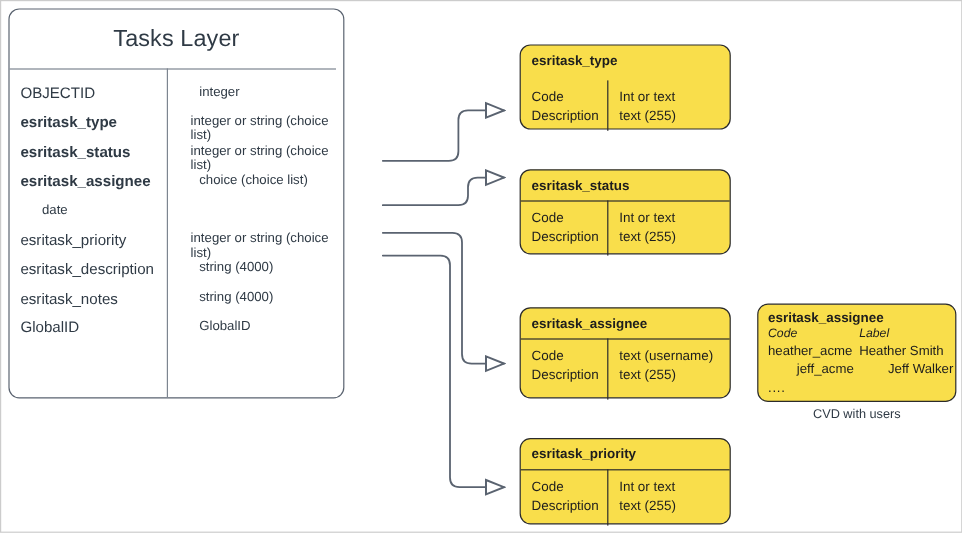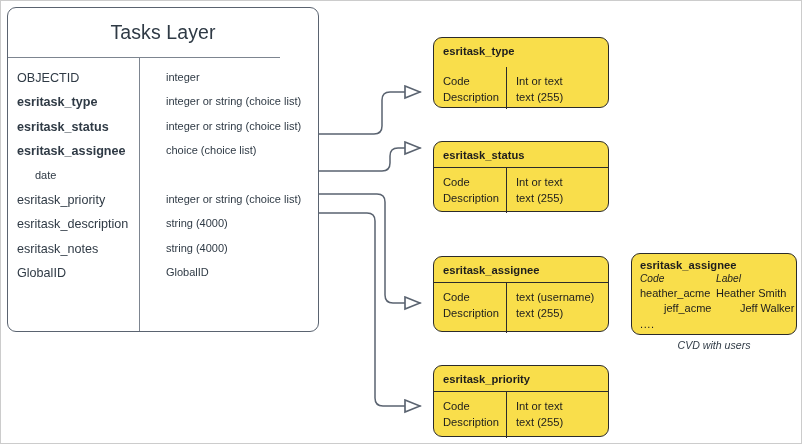--- a/index.html
+++ b/index.html
@@ -3,21 +3,21 @@
 <meta charset="utf-8">
 <style>
   html,body{margin:0;padding:0;background:#ffffff;}
   body{width:802px;height:444px;overflow:hidden;
        font-family:"Liberation Sans","DejaVu Sans",sans-serif;}
 
   #canvas{position:relative;width:800px;height:442px;
           border:1px solid #cccccc;background:#ffffff;overflow:hidden;}
 
   
-  #tasks-layer{position:absolute;left:6px;top:6px;width:312px;height:325px;
+  #tasks-layer{position:absolute;left:6px;top:6px;width:280px;height:325px;
                border:1.4px solid #5a6370;border-radius:9px;background:#ffffff;
                box-sizing:border-box;}
   #tasks-title{position:absolute;left:0;top:0;width:100%;height:49px;
                display:flex;align-items:center;justify-content:center;
                font-size:19.5px;color:#2f3a45;letter-spacing:.1px;}
   #tasks-header-rule{position:absolute;left:0;top:49px;width:272px;height:0;
                      border-top:1.4px solid #7d8590;}
   #tasks-col-rule{position:absolute;left:131px;top:49px;width:0;height:274px;
                   border-left:1.4px solid #7d8590;}
   #tasks-rows{position:absolute;left:0;top:63px;width:100%;}
@@ -46,21 +46,21 @@
            box-sizing:border-box;}
   #cvd-title{position:absolute;left:8px;top:5px;font-size:11.2px;
              font-weight:bold;color:#1d1d1d;}
   .cvd-row{position:absolute;left:8px;display:flex;width:152px;}
   .cvd-c{width:76px;font-size:11px;color:#1d1d1d;}
   .cvd-l{font-size:11px;color:#1d1d1d;}
   .cvd-head .cvd-c,.cvd-head .cvd-l{font-style:italic;font-size:10.2px;}
   #cvd-ellipsis{position:absolute;left:8px;top:64px;font-size:11px;
                 color:#1d1d1d;letter-spacing:.6px;}
   #cvd-caption{position:absolute;left:630px;top:338px;width:166px;
-               text-align:center;font-size:10.6px;font-style:italic;
+               text-align:center;font-size:10.6px;
                color:#2f3a45;}
 
   
   #wires{position:absolute;left:0;top:0;width:800px;height:442px;
          pointer-events:none;}
 </style>
 </head>
 <body>
 
 <div id="canvas">

